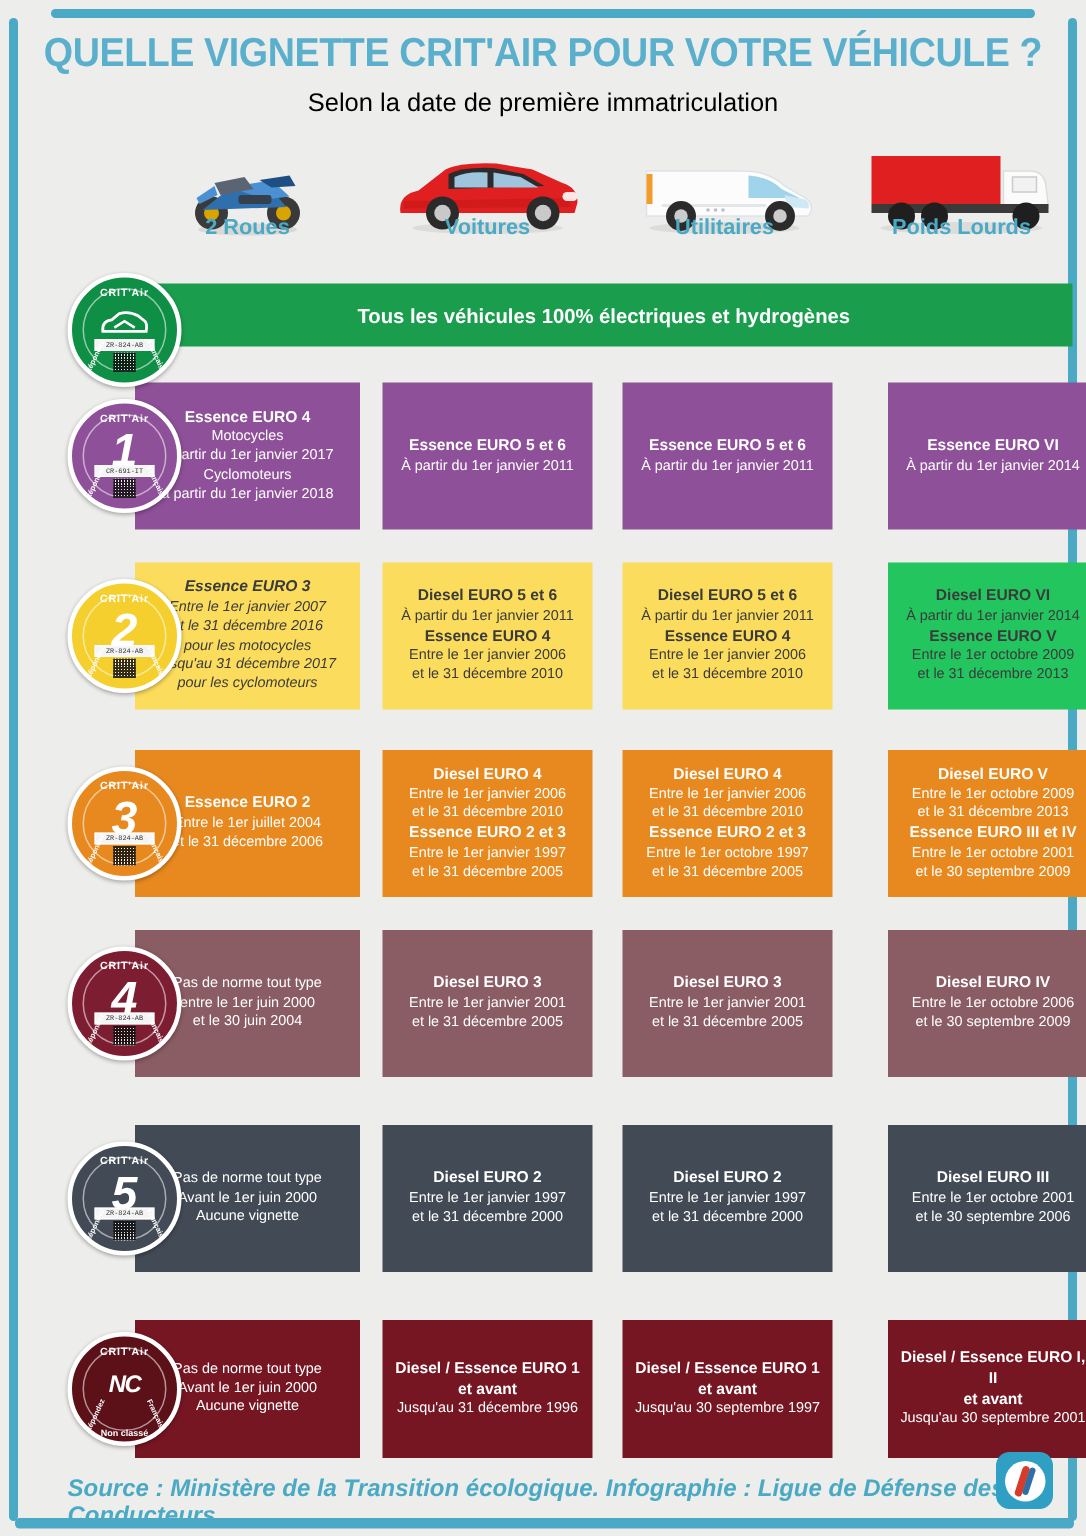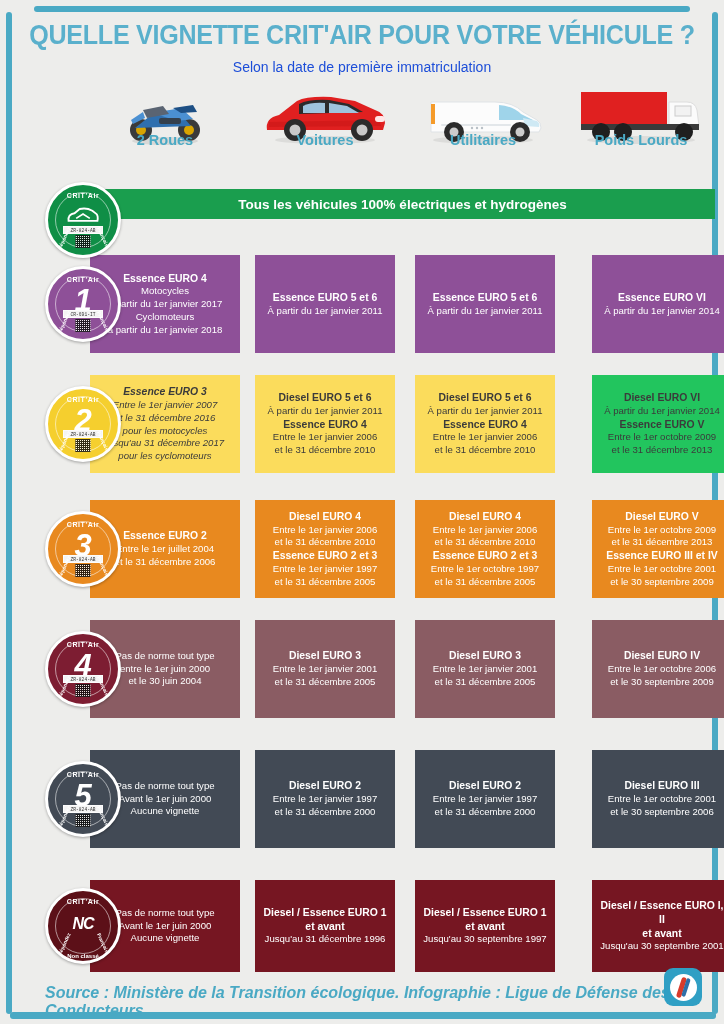--- a/index.html
+++ b/index.html
@@ -23,35 +23,35 @@
 
   
   .header { position:absolute; top:20px; left:0; width:724px; text-align:center; }
   .title {
     font-size:27px; font-weight:bold; color:#5ab0cc;
     letter-spacing:-0.3px;
     font-family:"Liberation Sans Narrow","Liberation Sans",sans-serif;
     transform:scaleX(0.93); transform-origin:center;
     white-space:nowrap;
   }
-  .subtitle { margin-top:8px; font-size:14px; color:#1d4ed8; }
-
-  
-  .vehicles { position:absolute; top:88px; left:0; width:724px; height:88px; }
+  .subtitle { margin-top:8px; font-size:17px; color:#000000; }
+
+  
+  .vehicles { position:absolute; top:100px; left:0; width:724px; height:88px; }
   .vcol { position:absolute; top:0; width:150px; text-align:center; }
   .vcol .art { height:60px; position:relative; }
   .vcol .vlabel {
     position:absolute; bottom:0; left:0; width:100%;
     font-size:14.5px; font-weight:bold; color:#4aa9c4;
     font-family:"Liberation Sans Narrow","Liberation Sans",sans-serif;
   }
 
   
   .green-band {
-    position:absolute; top:189px; left:90px; width:625px; height:30px;
+    position:absolute; top:189px; left:90px; width:625px; height:42px;
     background:#1a9e4e;
     display:flex; align-items:center; justify-content:center;
   }
   .green-band .gtxt { color:#fff; font-size:13.5px; font-weight:bold;
     font-family:"Liberation Sans Narrow","Liberation Sans",sans-serif; }
 
   
   .row { position:absolute; left:0; width:724px; }
   .card {
     position:absolute; top:0;

